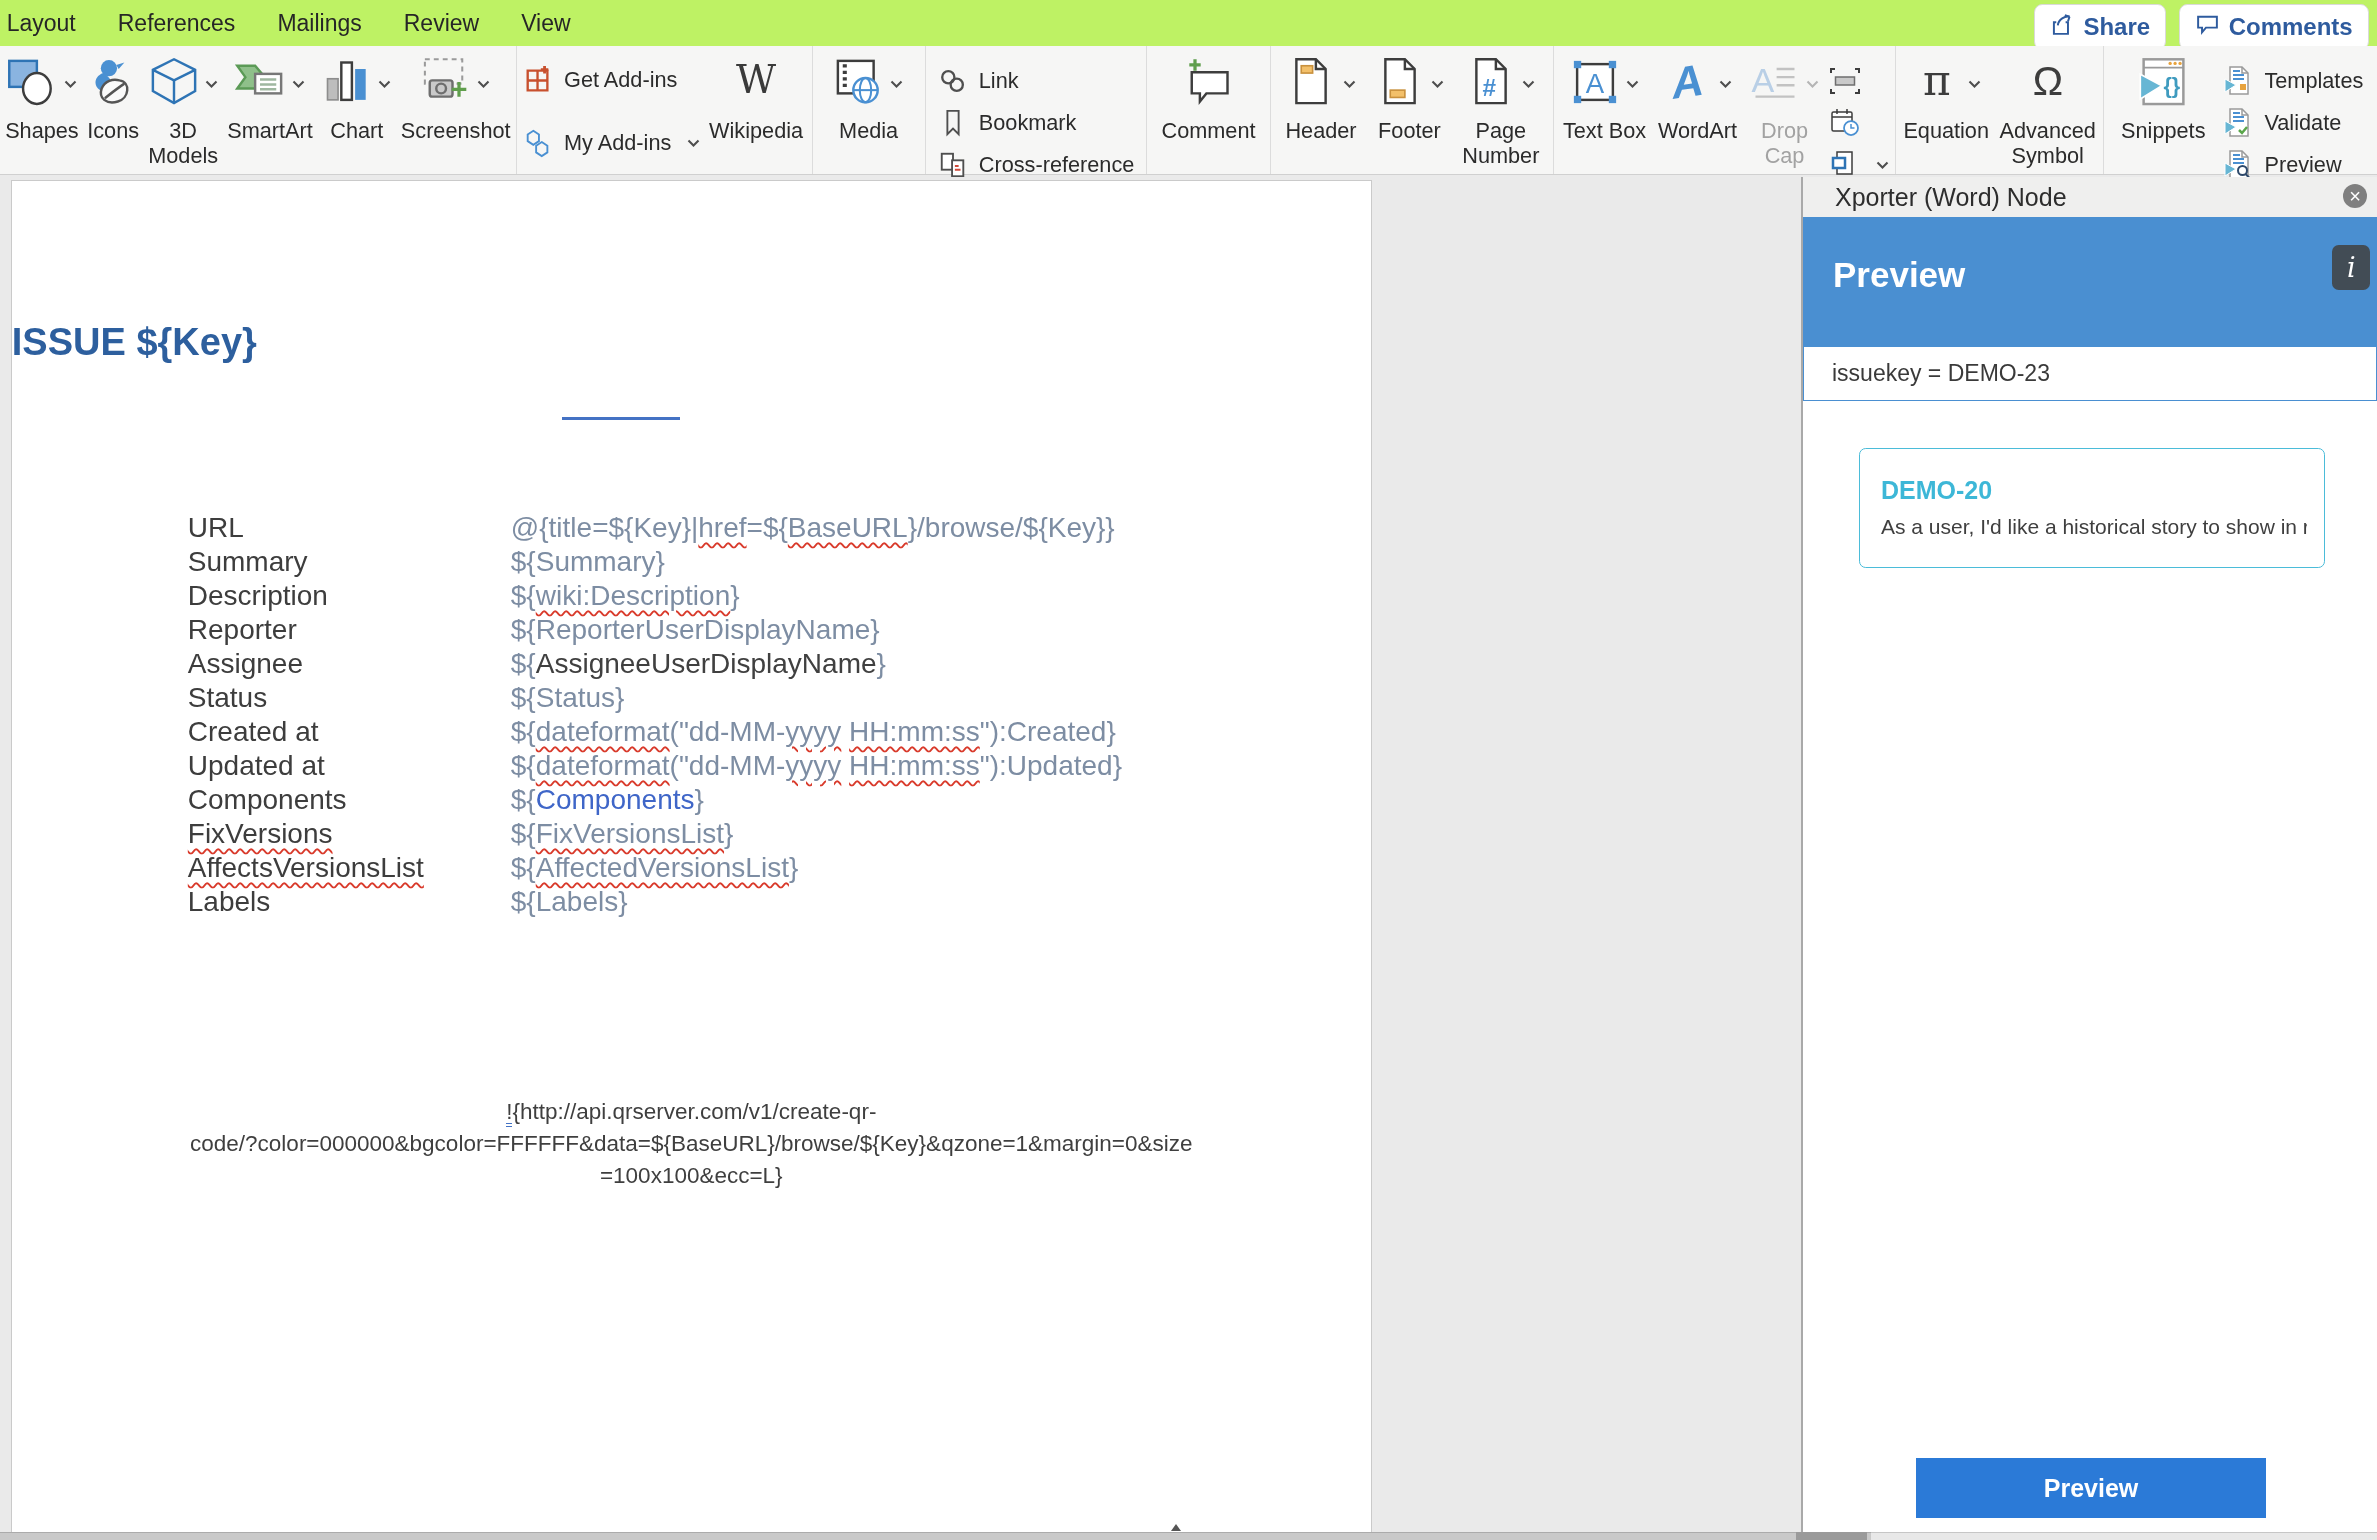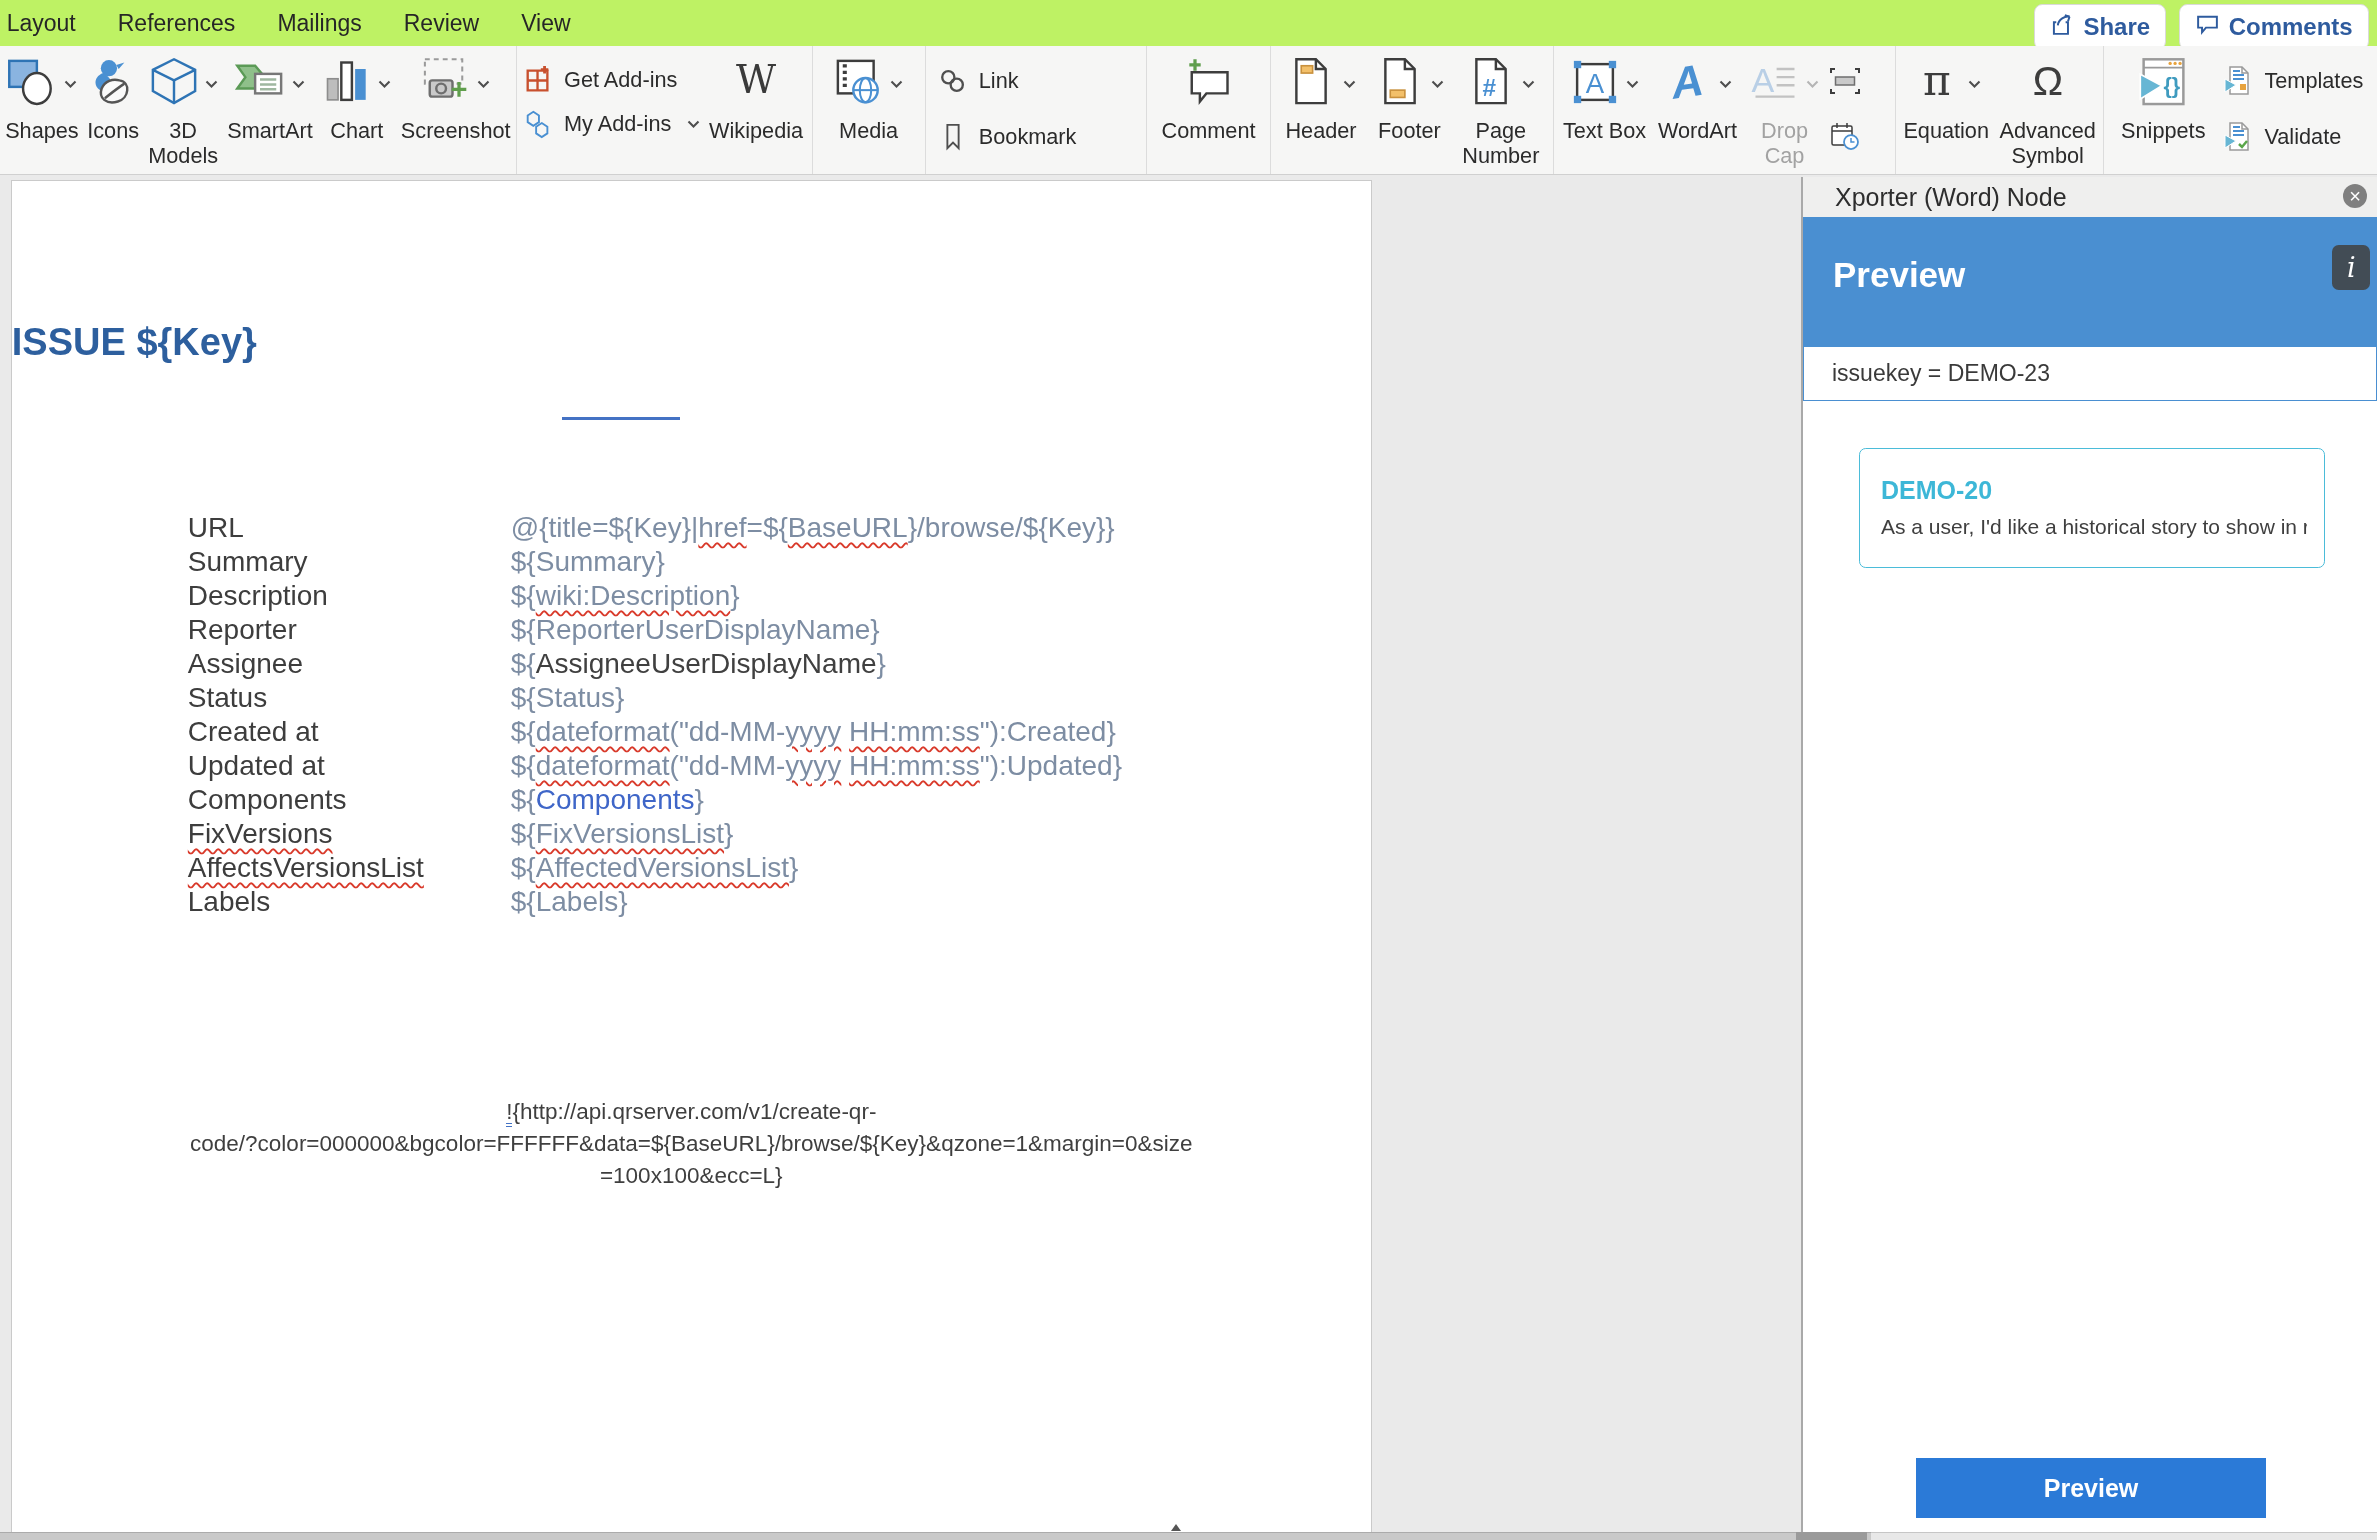--- a/index.html
+++ b/index.html
@@ -23,22 +23,22 @@
   .rgroup { height:100%; border-right:1.7px solid #dcdcdc; display:flex; align-items:flex-start;
     justify-content:space-evenly; padding-top:5px; }
   .rgroup:last-child { border-right:none; }
   .bigbtn { display:flex; flex-direction:column; align-items:center; padding:0 3.3px; }
   .icorow { display:flex; align-items:center; height:65px; }
   .ico svg, .sico svg, .chev svg { display:block; }
   .chev { margin-left:4.2px; }
   .blabel { font-size:21.7px; color:#2b2b2b; text-align:center; line-height:25px;
     white-space:pre-line; margin-top:1.7px; }
   .bigbtn.disabled .blabel { color:#a2a2a2; }
-  .stack { display:flex; flex-direction:column; margin-top:11.7px; gap:19px; }
-  .stack.two { margin-top:10.8px; gap:7px; }
+  .stack { display:flex; flex-direction:column; margin-top:11.7px; gap:5px; }
+  .stack.two { margin-top:10.8px; gap:26px; }
   .smallrow { display:flex; align-items:center; gap:10px; height:37px;
     font-size:21.7px; color:#2b2b2b; }
   .smallrow .sico { width:32px; display:flex; justify-content:center; }
 
   
   .content { position:absolute; top:177px; left:0; width:1801px; bottom:8.3px; background:#eaeaea; }
   .page { position:absolute; left:10.8px; top:2.5px; width:1361px; bottom:0; background:#fff;
     border:1.7px solid #cacaca; border-bottom:none; }
   .doc-title { position:absolute; top:140px; left:0; right:0; 
     font-size:38px; font-weight:bold; color:#2d5f9e; }

